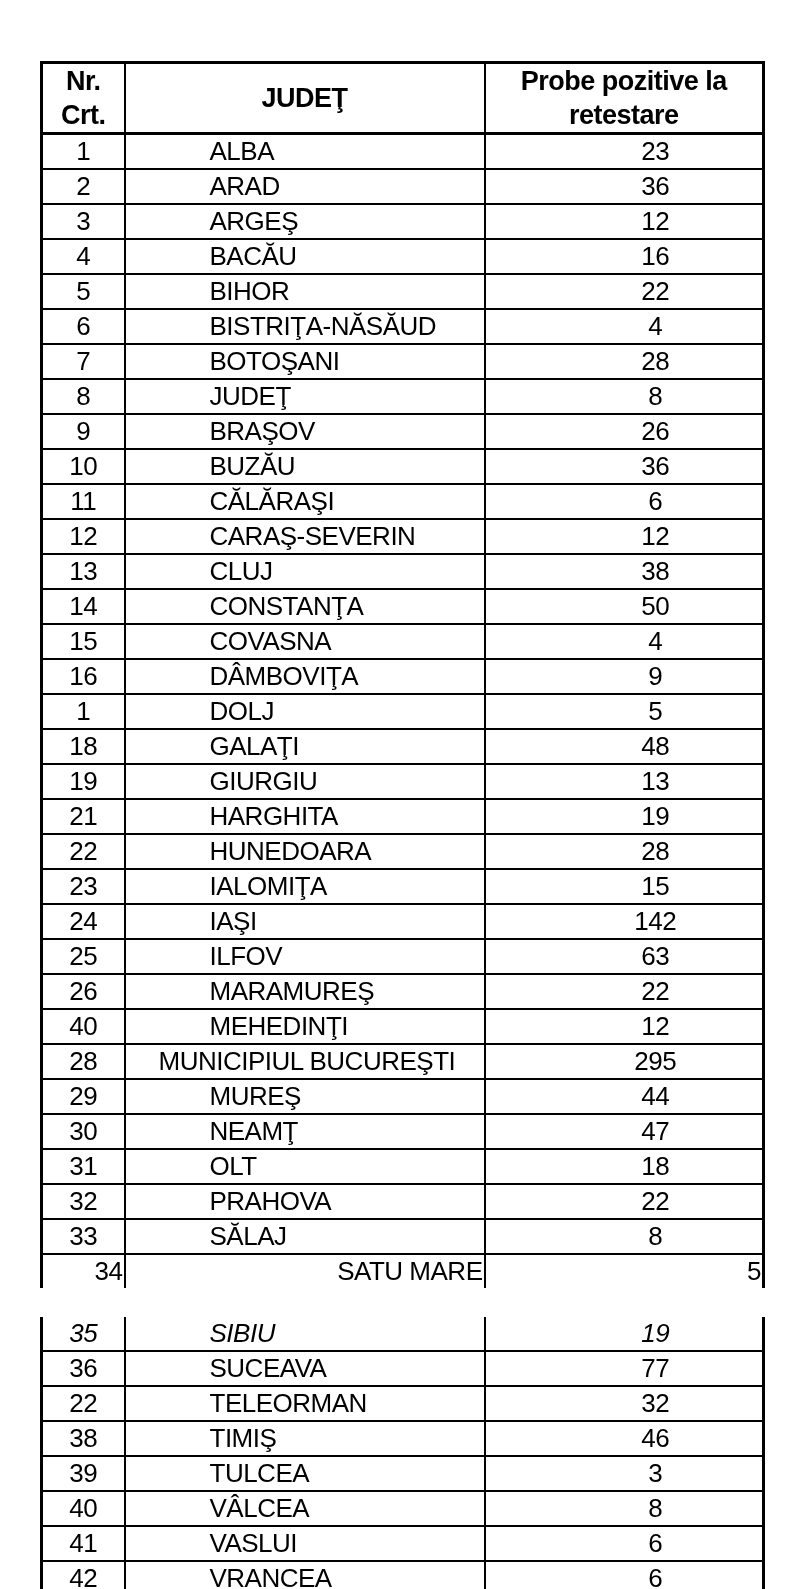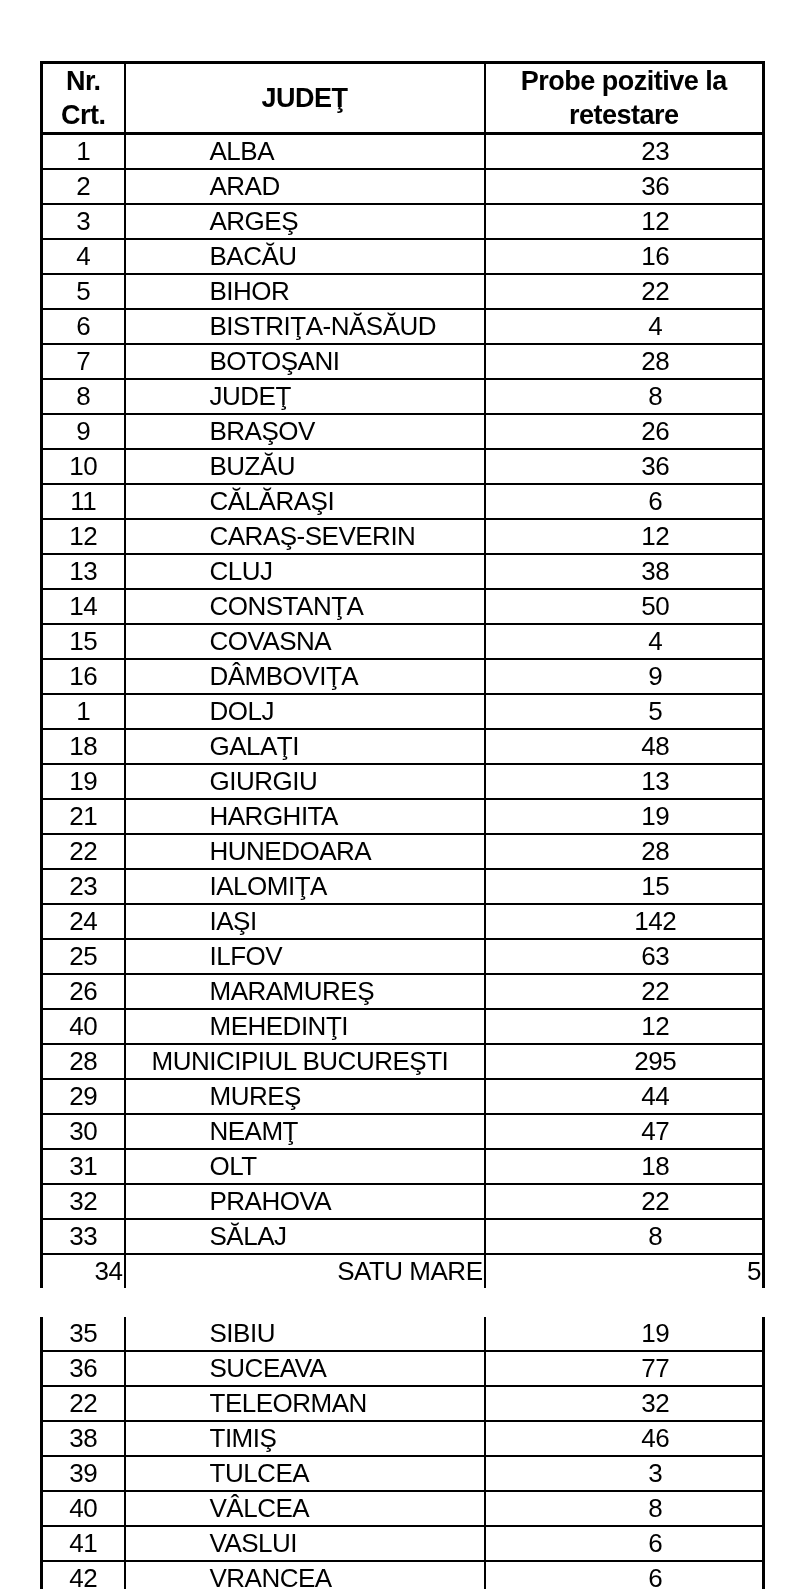--- a/index.html
+++ b/index.html
@@ -41,21 +41,21 @@
     overflow: visible;
     white-space: nowrap;
   }
 
   
   .seg1 { border: 3px solid var(--border); border-bottom: none; }
   .seg1 tbody tr:last-child td { border-bottom: none; text-align: right; }
 
   
   .seg2 { border: 3px solid var(--border); border-top: none; }
-  .seg2 tbody tr:first-child td { border-top: none; }
+  .seg2 tbody tr:first-child td { border-top: none; font-style: italic; }
 
   .gap { height: 13px; }
 
   thead th {
     border-bottom: 3px solid var(--border);
     font-size: 27px;
     font-weight: bold;
     height: 70px;
     text-align: center;
     line-height: 34px;
@@ -65,21 +65,21 @@
 
   tbody td {
     height: 30.5px;
     font-size: 26px;
     font-weight: normal;
   }
   .seg2 tbody td { height: 29.5px; }
 
   td.c1 { text-align: center; }
   td.c2 { text-align: left; padding-left: 84px; }
-  td.c2.long { padding-left: 26px; }
+  td.c2.long { padding-left: 33px; }
   
   td.c3 { text-align: center; padding-left: 64px; }
 </style>
 </head>
 <body>
 
 <div class="table-wrap">
 
   <table class="seg1">
     <colgroup>

